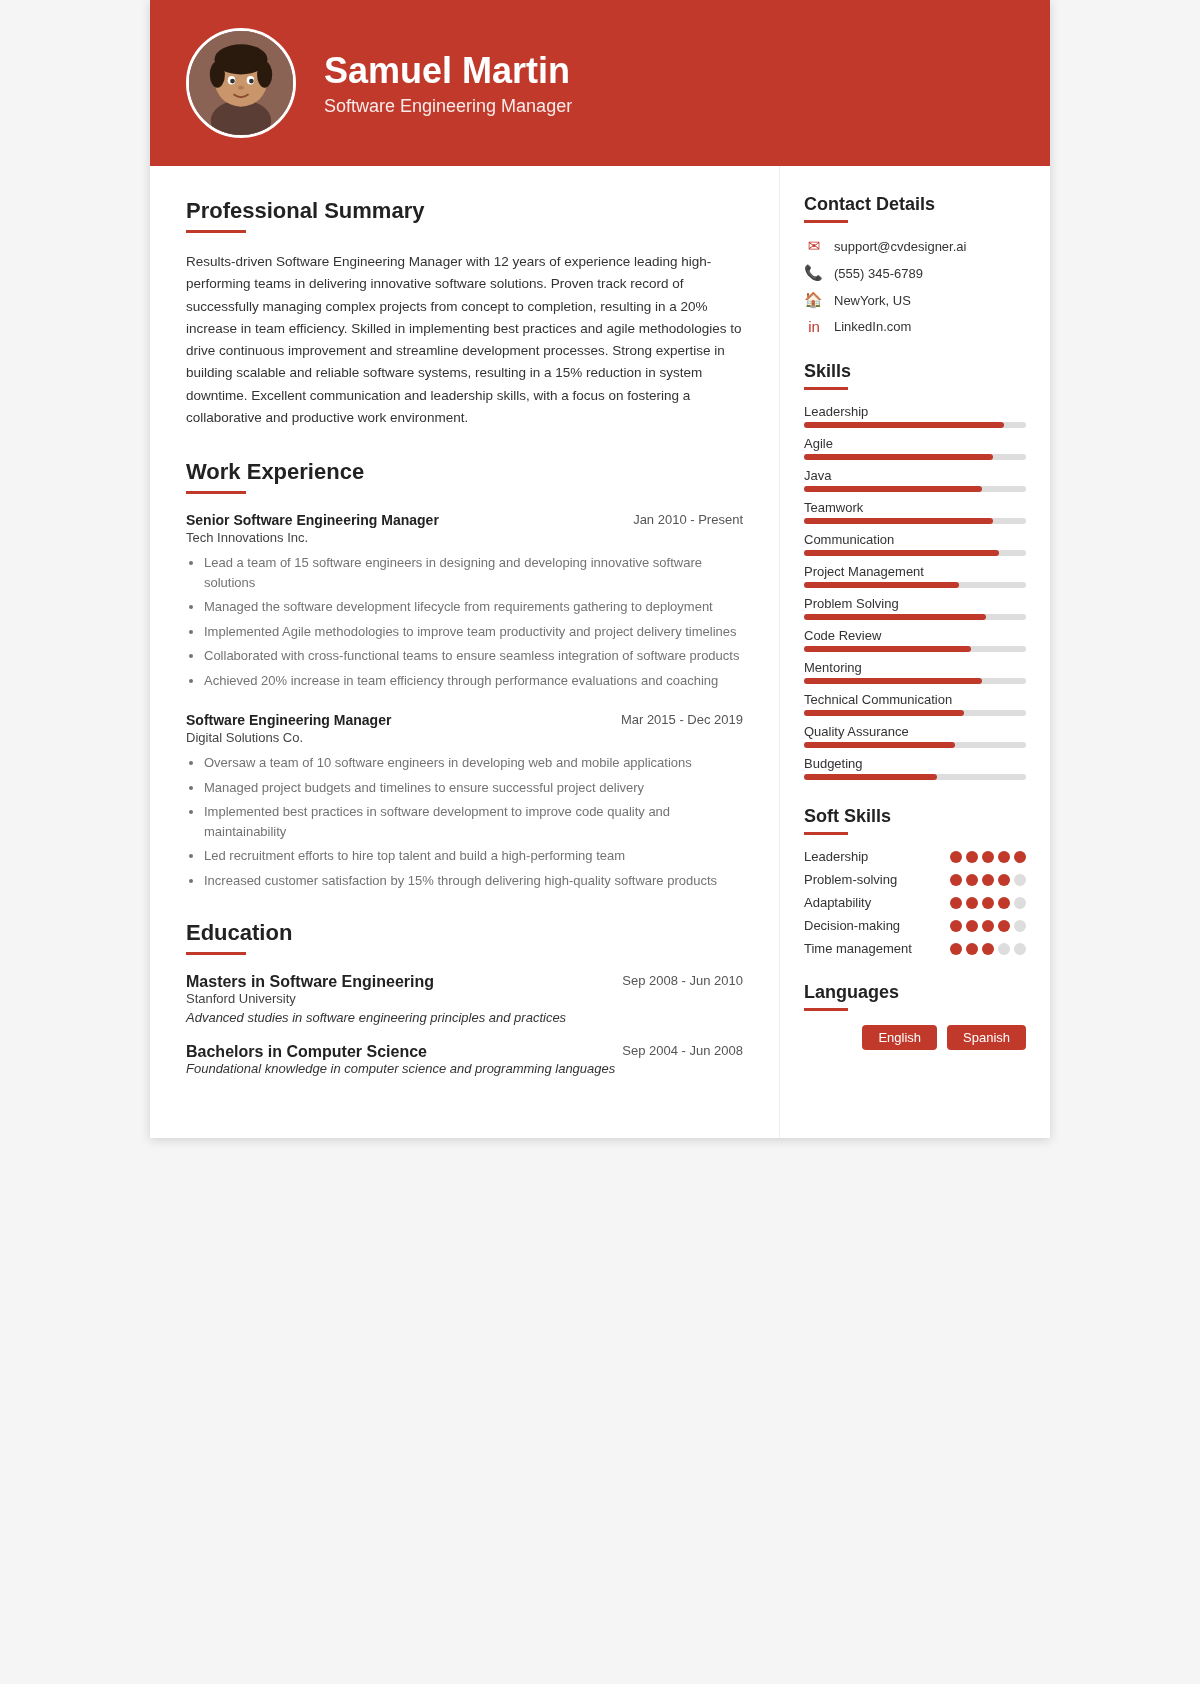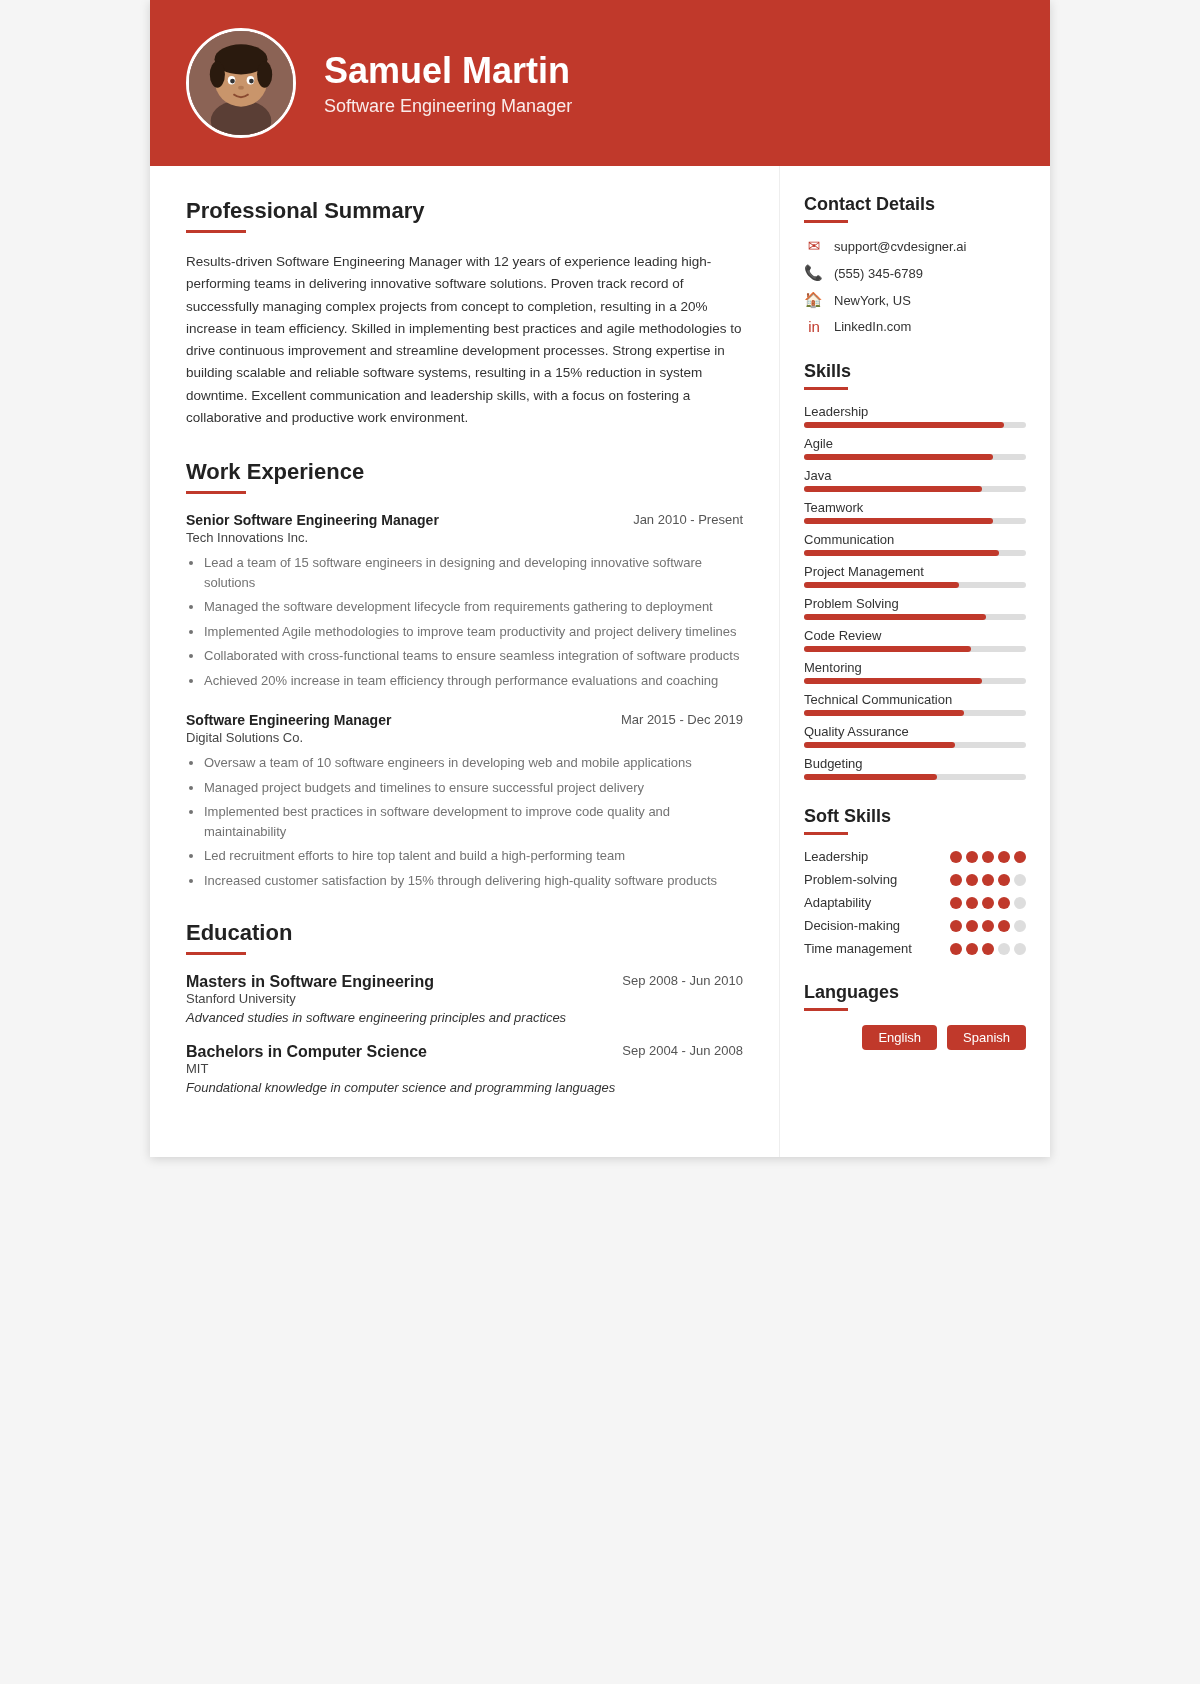--- a/index.html
+++ b/index.html
@@ -165,21 +165,20 @@
       <span class="edu-date">Sep 2008 - Jun 2010</span>
     </div>
     <div class="edu-school">Stanford University</div>
     <div class="edu-desc">Advanced studies in software engineering principles and practices</div>
   </div>
             <div class="edu-item">
     <div class="edu-header">
       <span class="edu-degree">Bachelors in Computer Science</span>
       <span class="edu-date">Sep 2004 - Jun 2008</span>
     </div>
-    <div class="edu-school">MIT</div>
     <div class="edu-desc">Foundational knowledge in computer science and programming languages</div>
   </div>
           </div>
       </div>
 
     </div>
 
     <div class="sidebar">
 
       <div class="contact-section">

